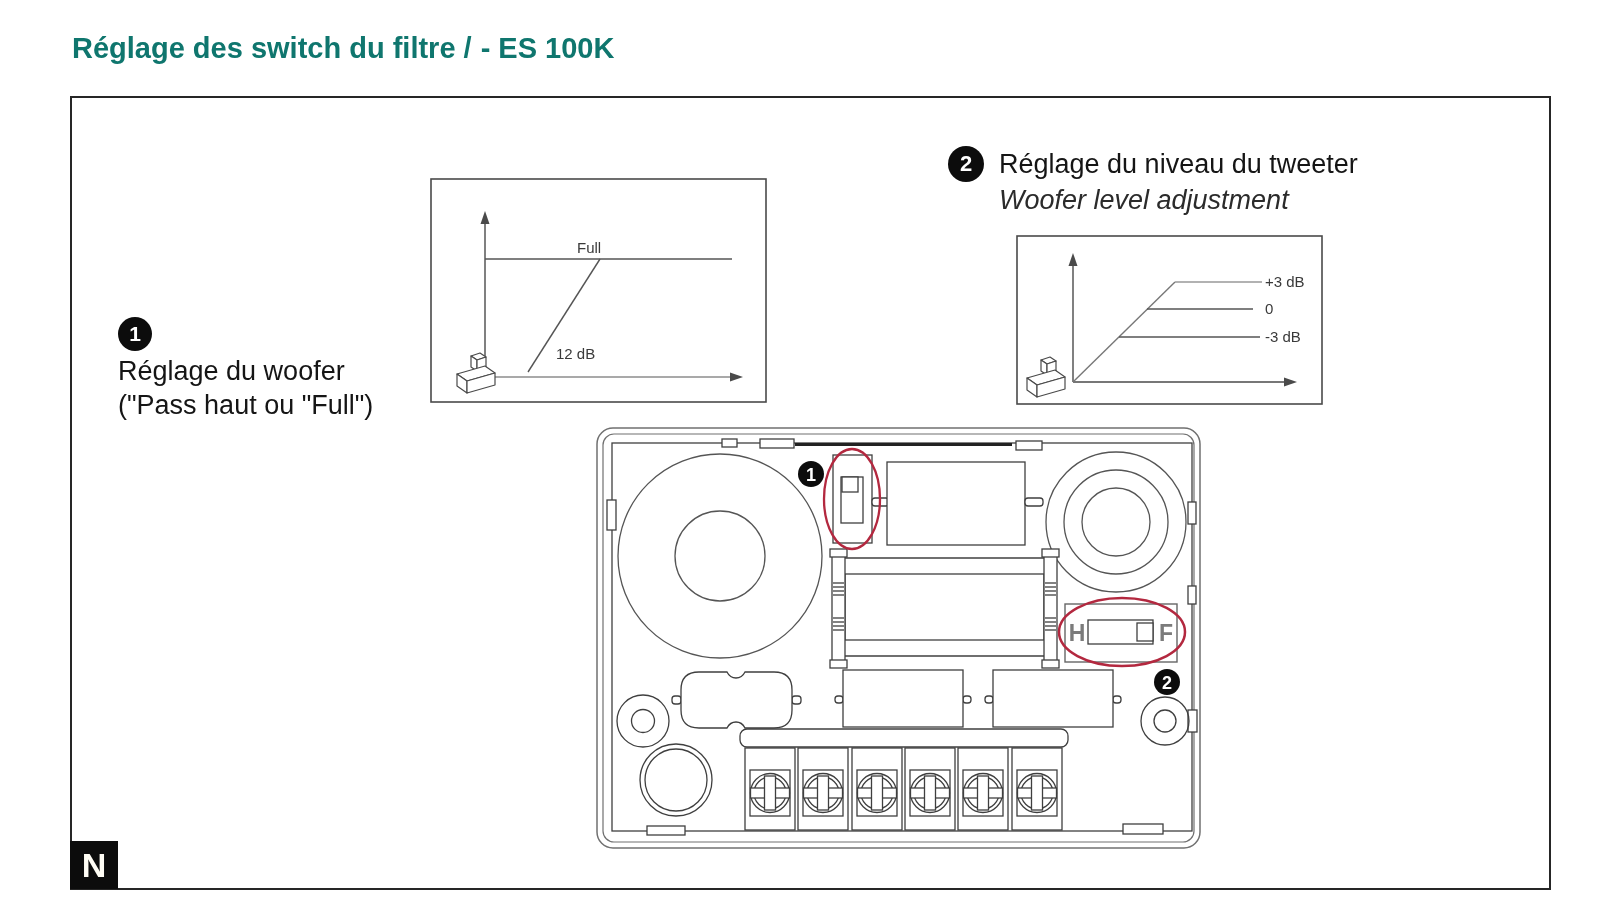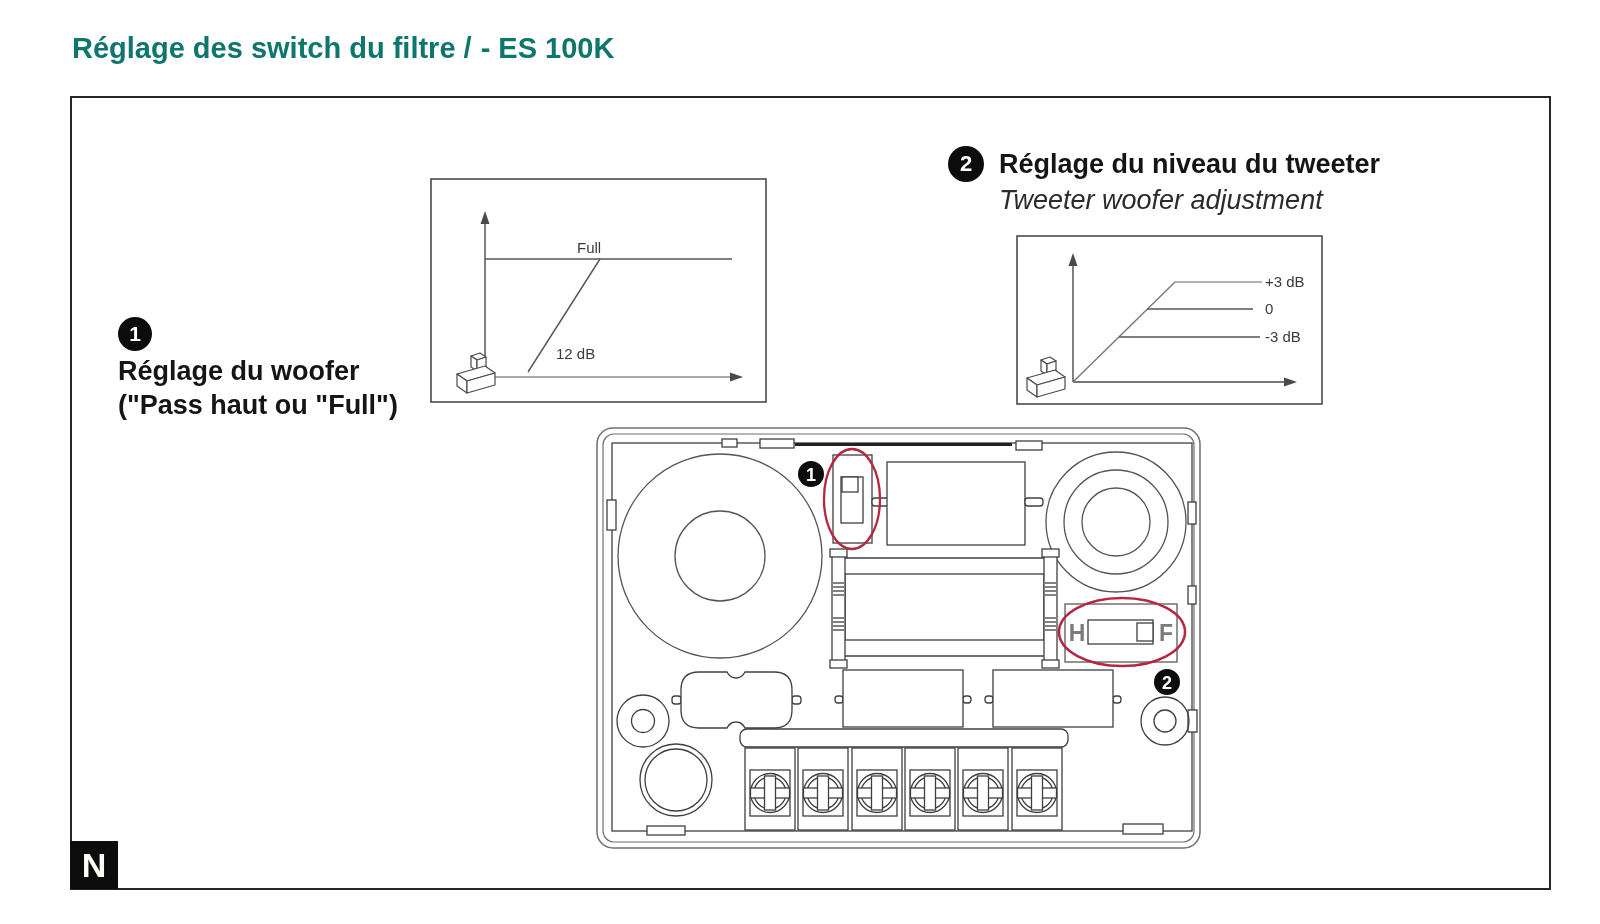--- a/index.html
+++ b/index.html
@@ -19,21 +19,21 @@
   #corner-badge{left:70px;top:841px;width:48px;height:48px;background:#0c0c0c;
                 color:#fffdf5;display:flex;align-items:center;justify-content:center;
                 font-size:34px;font-weight:bold;z-index:5;}
 
   
   .marker{width:34px;height:34px;border-radius:50%;background:#0c0c0c;color:#fff;
           display:inline-flex;align-items:center;justify-content:center;
           font-size:21px;font-weight:bold;}
   #callout-1{left:118px;top:317px;width:460px;}
   #callout-1 .marker{margin-bottom:3px;}
-  .c-title{font-size:27px;font-weight:bold;line-height:34px;color:#151515;}
+  .c-title{font-size:27px;font-weight:normal;line-height:34px;color:#151515;}
   .c-sub{font-size:27px;font-style:italic;line-height:34px;color:#2b2b2b;}
   #callout-2{left:948px;top:146px;width:470px;}
   #callout-2 .row{display:flex;align-items:center;gap:15px;}
   #callout-2 .marker{width:36px;height:36px;font-size:22px;}
   #callout-2 .c-sub{margin-left:51px;margin-top:1px;}
 
   svg text{font-family:"Liberation Sans",sans-serif;}
   .gtxt{font-size:15px;fill:#3a3a3a;}
   .hf{font-size:23px;font-weight:bold;fill:#7b7b7b;}
   .badge-num{font-size:18px;font-weight:bold;fill:#ffffff;}
@@ -54,21 +54,21 @@
   <div class="marker">1</div>
   <div class="c-title">Réglage du woofer</div>
   <div class="c-title">("Pass haut ou "Full")</div>
 </div>
 
 <div class="abs" id="callout-2">
   <div class="row">
     <div class="marker">2</div>
     <div class="c-title">Réglage du niveau du tweeter</div>
   </div>
-  <div class="c-sub">Tweeter woofer adjustment</div>
+  <div class="c-sub">Woofer level adjustment</div>
 </div>
 
 <svg class="abs" style="left:430px;top:178px" width="337" height="225" viewBox="0 0 337 225">
   <rect x="1" y="1" width="335" height="223" fill="#ffffff" stroke="#4a4a4a" stroke-width="1.6"></rect>
 
   <line x1="55" y1="199" x2="55" y2="44" stroke="#4a4a4a" stroke-width="1.4"></line>
   <polygon points="55,33 50.5,46 59.5,46" fill="#4a4a4a"></polygon>
   <line x1="55" y1="199" x2="304" y2="199" stroke="#8c8c8c" stroke-width="1.6"></line>
   <polygon points="313,199 300,194.5 300,203.5" fill="#4a4a4a"></polygon>
 

